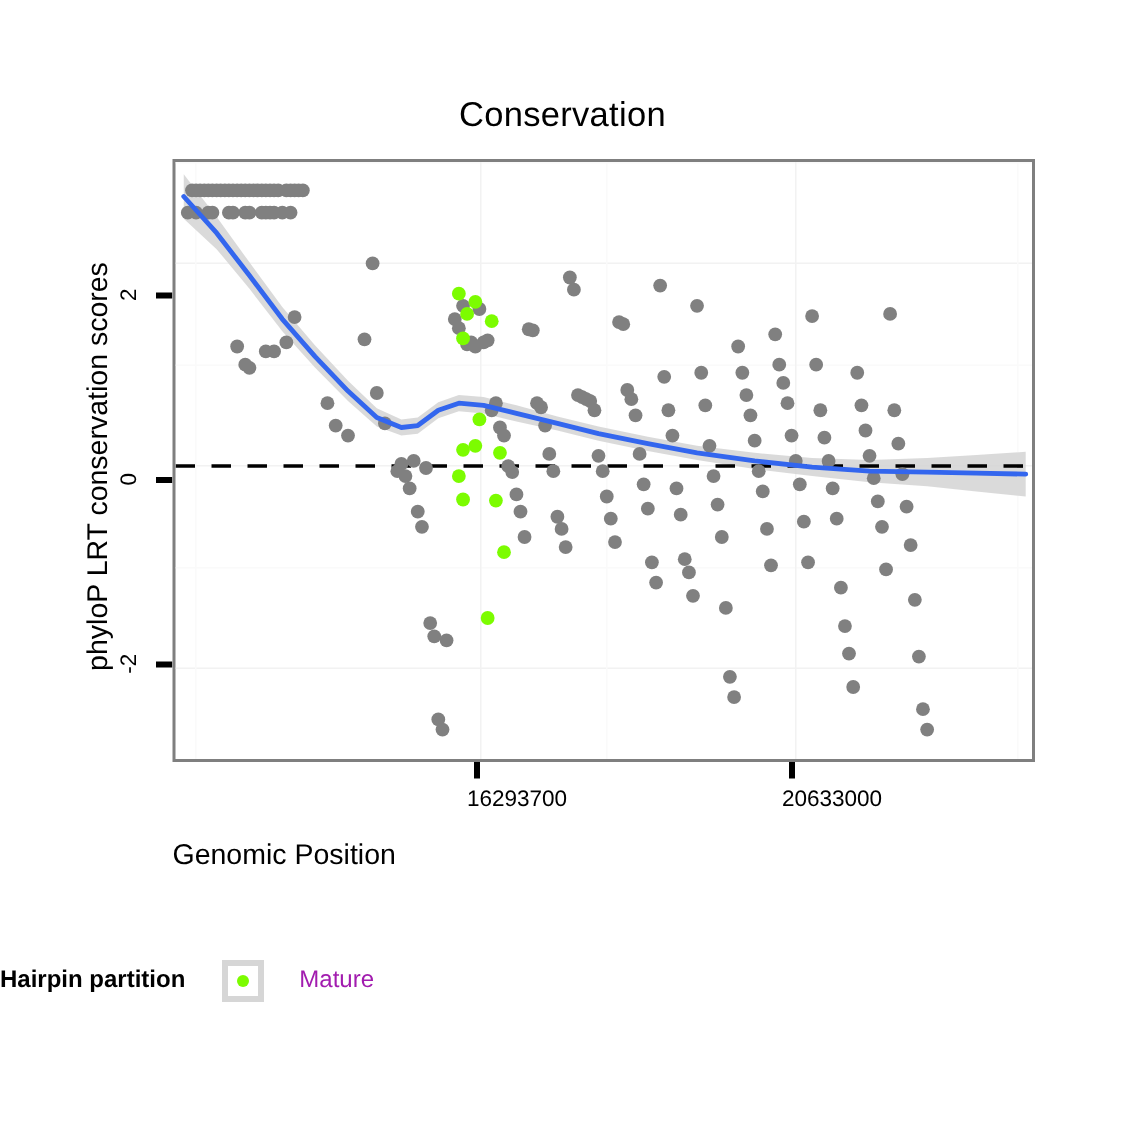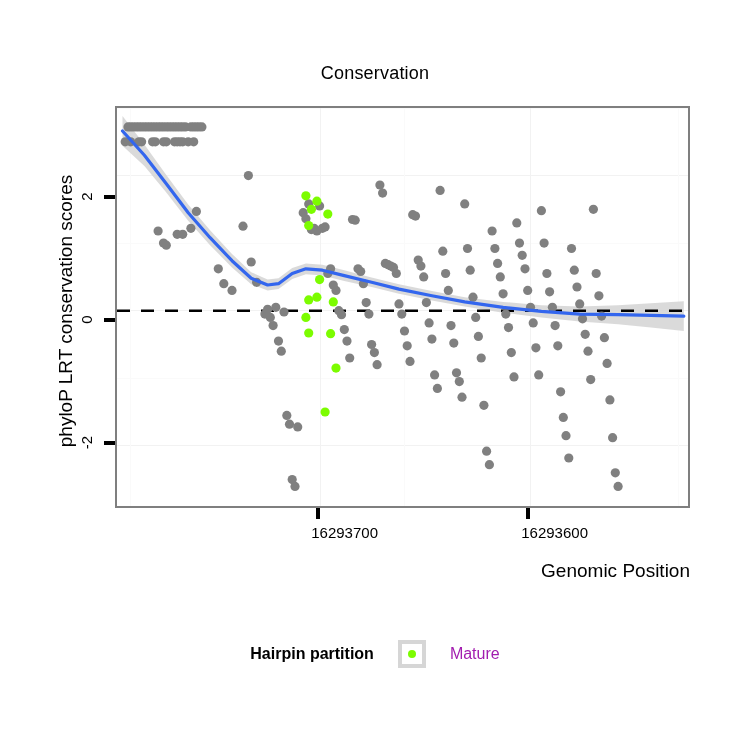--- a/index.html
+++ b/index.html
@@ -20,41 +20,41 @@
     top: 0;
     width: 750px;
     height: 750px;
   }
   .plot-title {
     position: absolute;
     left: 0;
     top: 63px;
     width: 750px;
     text-align: center;
-    font-size: 18px;
+    font-size: 23px;
     color: #000000;
     letter-spacing: 0.2px;
   }
   .y-axis-title {
     position: absolute;
     left: -134px;
     top: 300px;
     width: 400px;
     text-align: center;
     font-size: 19px;
     color: #000000;
     transform: rotate(-90deg);
     transform-origin: 50% 50%;
   }
   .x-axis-title {
     position: absolute;
     left: 115px;
     top: 560px;
     width: 575px;
-    text-align: right;
+    text-align: left;
     font-size: 19px;
     color: #000000;
   }
   .y-tick-label {
     position: absolute;
     font-size: 15px;
     color: #000000;
     text-align: center;
     width: 30px;
     transform: rotate(-90deg);
@@ -97,21 +97,20 @@
     height: 11px;
     background: #000000;
   }
   .legend {
     position: absolute;
     left: 0;
     top: 640px;
     width: 750px;
     display: flex;
     align-items: center;
-    justify-content: center;
     gap: 24px;
   }
   .legend-title {
     font-size: 16px;
     font-weight: bold;
     color: #000000;
   }
   .legend-key {
     width: 28px;
     height: 28px;
@@ -155,21 +154,21 @@
   <div class="y-axis-title">phyloP LRT conservation scores</div>
   <div class="x-axis-title">Genomic Position</div>
 
   <div id="y-tick-labels">
       <div class="y-tick-label" style="left: 71px; top: 188px;">2</div>
       <div class="y-tick-label" style="left: 71px; top: 311px;">0</div>
       <div class="y-tick-label" style="left: 71px; top: 434px;">-2</div>
     </div>
   <div id="x-tick-labels">
       <div class="x-tick-label" style="left: 258px; top: 524px;">16293700</div>
-      <div class="x-tick-label" style="left: 468px; top: 524px;">16293600</div>
+      <div class="x-tick-label" style="left: 468px; top: 524px;">20633000</div>
     </div>
   <div id="tick-marks">
       <div class="tick-mark-y" style="left: 104px; top: 195px;"></div>
       <div class="tick-mark-y" style="left: 104px; top: 318px;"></div>
       <div class="tick-mark-y" style="left: 104px; top: 441px;"></div>
       <div class="tick-mark-x" style="left: 316px; top: 508px;"></div>
       <div class="tick-mark-x" style="left: 526px; top: 508px;"></div>
     </div>
 
   <div class="panel">

